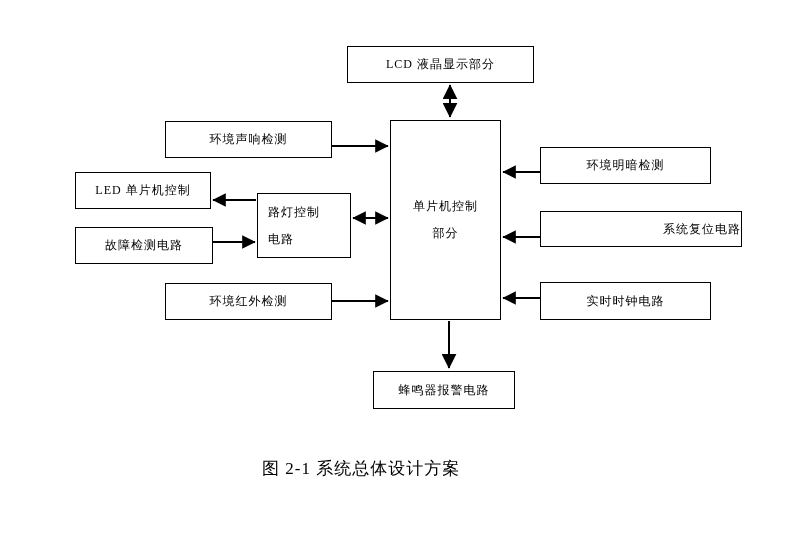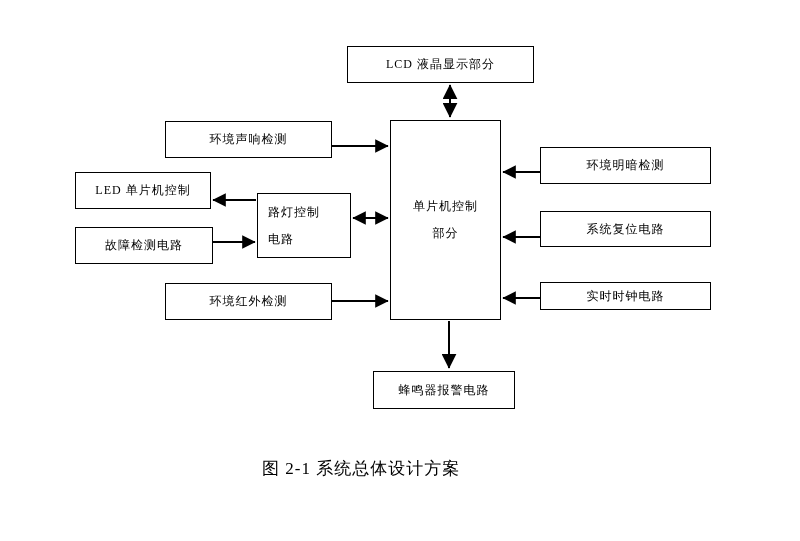--- a/index.html
+++ b/index.html
@@ -44,22 +44,22 @@
     line-height: 27px;
   }
   .box-lcd        { left: 347px; top:  46px; width: 187px; height: 37px; }
   .box-env-sound  { left: 165px; top: 121px; width: 167px; height: 37px; }
   .box-led        { left:  75px; top: 172px; width: 136px; height: 37px; }
   .box-fault      { left:  75px; top: 227px; width: 138px; height: 37px; justify-content: center; }
   .box-street     { left: 257px; top: 193px; width:  94px; height: 65px; align-items: flex-start; padding-left: 10px; justify-content: center; }
   .box-mcu        { left: 390px; top: 120px; width: 111px; height: 200px; }
   .box-infrared   { left: 165px; top: 283px; width: 167px; height: 37px; }
   .box-env-light  { left: 540px; top: 147px; width: 171px; height: 37px; }
-  .box-sys-reset  { left: 540px; top: 211px; width: 171px; height: 36px; }
-  .box-rtc        { left: 540px; top: 282px; width: 171px; height: 28px; }
+  .box-sys-reset  { left: 540px; top: 211px; width: 202px; height: 36px; justify-content: flex-end; }
+  .box-rtc        { left: 540px; top: 282px; width: 171px; height: 38px; }
   .box-buzzer     { left: 373px; top: 371px; width: 142px; height: 38px; }
   .caption {
     position: absolute;
     left: 262px;
     top: 457px;
     font-size: 17px;
     letter-spacing: 1px;
     white-space: nowrap;
   }
 </style>

